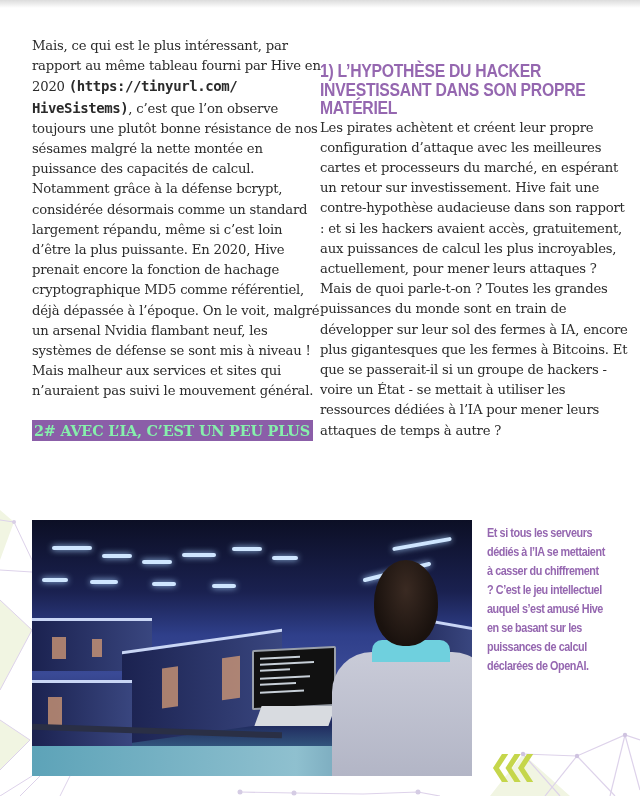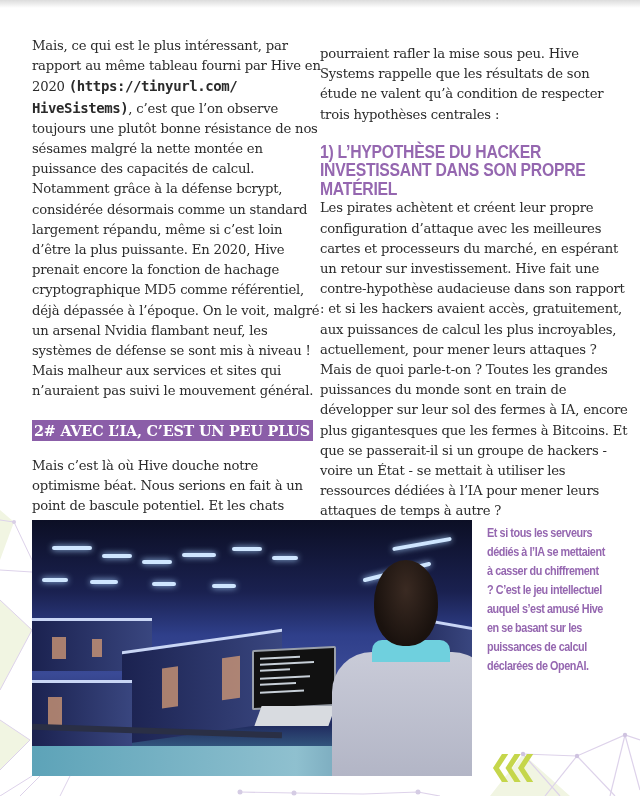--- a/index.html
+++ b/index.html
@@ -16,21 +16,21 @@
     .col {
       position: absolute; top: 36px;
       font-size: 13.2px; line-height: 20.2px; letter-spacing: -0.2px;
     }
     .col-left { left: 32px; width: 290px; }
     .col-right { left: 320px; width: 310px; top: 44px; }
     .para { margin: 0; white-space: pre-line; }
     .link-strong { font-weight: bold; font-family: "DejaVu Sans Mono", "Liberation Mono", monospace; font-size: 14px; letter-spacing: -0.4px; }
     .hl-wrap { margin-top: 18px; margin-bottom: 14px; }
     .hl-line {
-      display: inline-block; background: #8b5ea8; color: #ffffff;
+      display: inline-block; background: #8b5ea8; color: #86efac;
       padding: 1px 3px 1px 2px; margin-bottom: 1px;
       font-weight: bold; font-size: 14.4px; line-height: 19px;
       text-transform: uppercase; white-space: nowrap;
     }
 
     .subhead {
       margin: 18px 0 0 0;
       font-family: "Liberation Sans", "DejaVu Sans", sans-serif;
       font-size: 17.5px; line-height: 18.5px; font-weight: bold;
       color: #9567b0; letter-spacing: -0.3px;
@@ -147,25 +147,23 @@
   <circle cx="418" cy="792" r="2.5" fill="#d5cce4"></circle>
 </svg>
 
 <div class="col col-left">
   <p class="para"><span>Mais, ce qui est le plus intéressant, par rapport au même tableau fourni par Hive en 2020 </span><span class="link-strong">(https://tinyurl.com/ HiveSistems)</span><span>, c’est que l’on observe toujours une plutôt bonne résistance de nos sésames malgré la nette montée en puissance des capacités de calcul. Notamment grâce à la défense bcrypt, considérée désormais comme un standard largement répandu, même si c’est loin d’être la plus puissante. En 2020, Hive prenait encore la fonction de hachage cryptographique MD5 comme référentiel, déjà dépassée à l’époque. On le voit, malgré un arsenal Nvidia flambant neuf, les systèmes de défense se sont mis à niveau ! Mais malheur aux services et sites qui n’auraient pas suivi le mouvement général.</span></p>
 
   <div class="hl-wrap">
     <span class="hl-line">2# Avec l’IA, c’est un peu plus</span><br>
   </div>
 
-  <p class="para">Mais c’est là où Hive douche notre optimisme béat. Nous serions en fait à un point de bascule potentiel. Et les chats</p>
 </div>
 
 <div class="col col-right">
-  <p class="para">pourraient rafler la mise sous peu. Hive Systems rappelle que les résultats de son étude ne valent qu’à condition de respecter trois hypothèses centrales :</p>
   <div class="subhead">1) L’hypothèse du hacker investissant dans son propre matériel</div>
   <p class="para">Les pirates achètent et créent leur propre configuration d’attaque avec les meilleures cartes et processeurs du marché, en espérant un retour sur investissement. Hive fait une contre-hypothèse audacieuse dans son rapport : et si les hackers avaient accès, gratuitement, aux puissances de calcul les plus incroyables, actuellement, pour mener leurs attaques ? Mais de quoi parle-t-on ? Toutes les grandes puissances du monde sont en train de développer sur leur sol des fermes à IA, encore plus gigantesques que les fermes à Bitcoins. Et que se passerait-il si un groupe de hackers - voire un État - se mettait à utiliser les ressources dédiées à l’IA pour mener leurs attaques de temps à autre ?</p>
 </div>
 
 <div class="photo">
   <div class="ceiling-light" style="left:20px;top:26px;width:40px;"></div>
   <div class="ceiling-light" style="left:70px;top:34px;width:30px;"></div>
   <div class="ceiling-light" style="left:110px;top:40px;width:30px;"></div>
   <div class="ceiling-light" style="left:150px;top:33px;width:34px;"></div>
   <div class="ceiling-light" style="left:200px;top:27px;width:30px;"></div>

